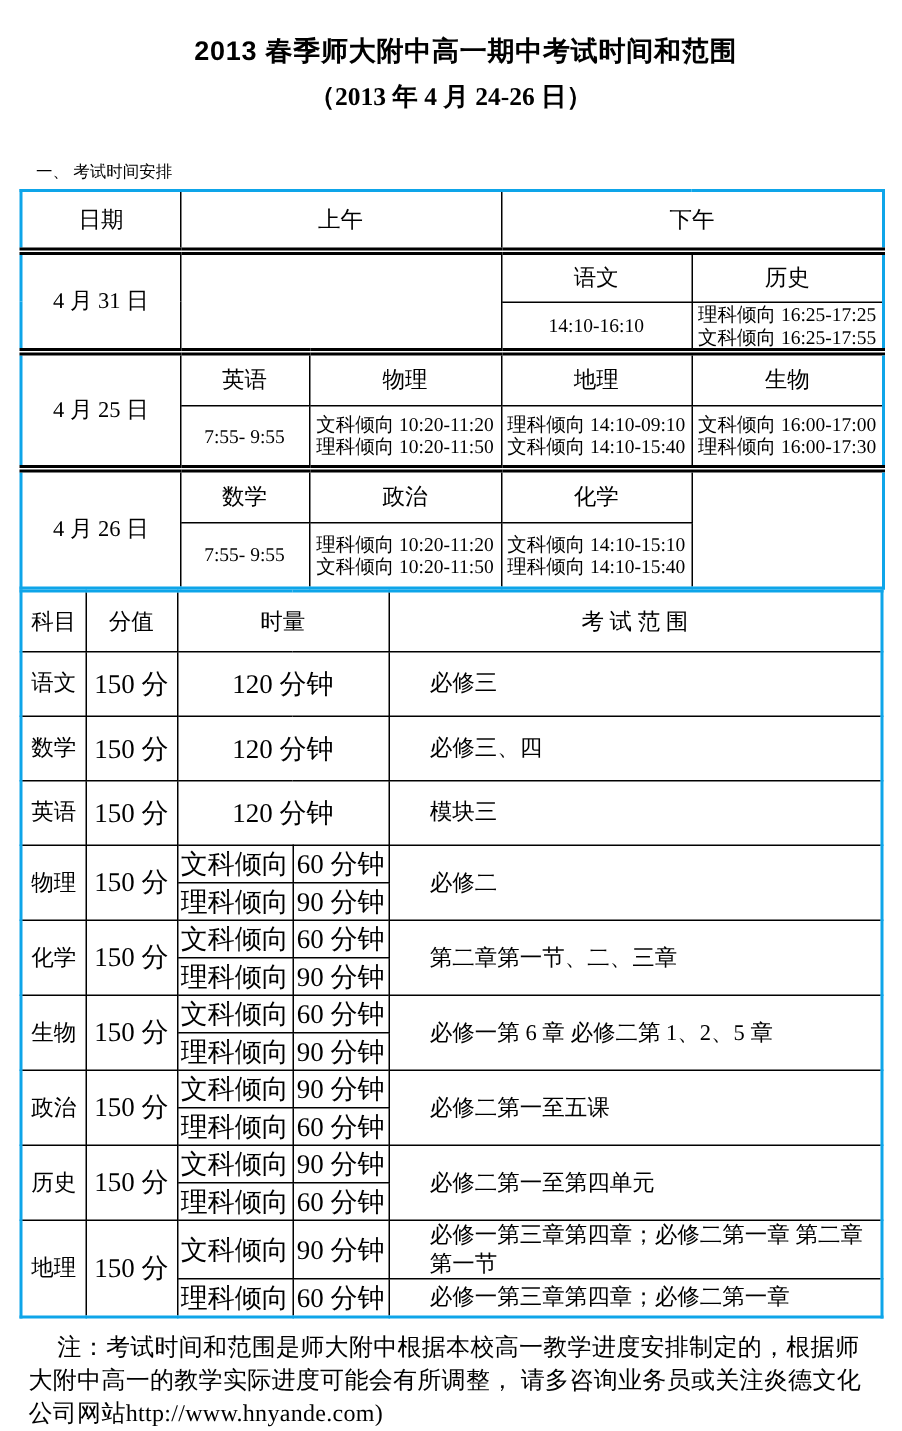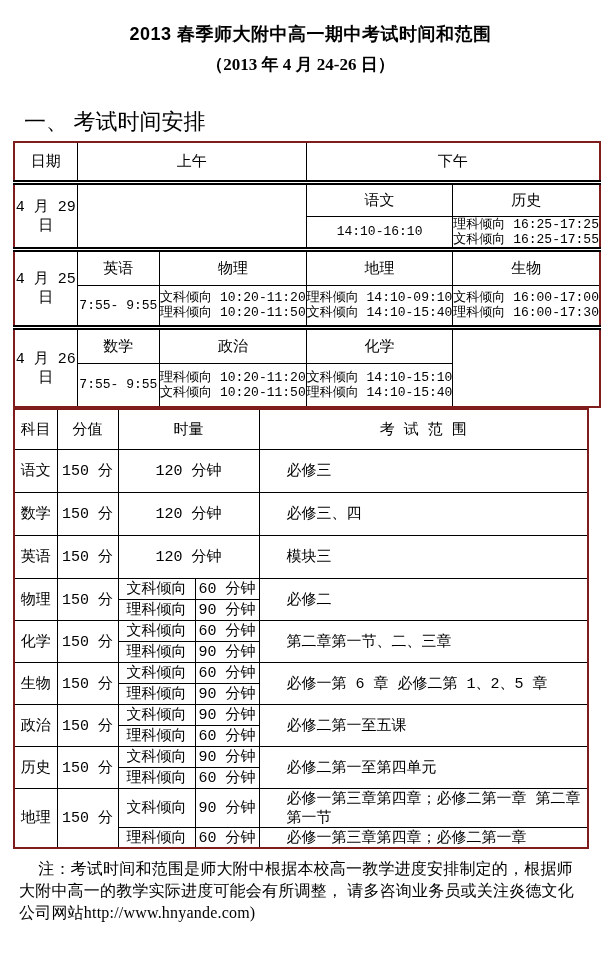--- a/index.html
+++ b/index.html
@@ -9,28 +9,28 @@
     font-family:"Liberation Serif", serif;
     color:#000; overflow:hidden;
   }
   .doc-title {
     font-family:"Liberation Sans", "DejaVu Sans", sans-serif;
     font-weight:bold; font-size:18px; text-align:center; padding-top:22px;
     letter-spacing:0.5px;
     padding-left:20px;
   }
   .doc-subtitle { font-size:17px; text-align:center; margin-top:7px;font-weight:bold; }
-  .section-heading { font-size:22px; margin:31px 0 4px 24px; }
+  .section-heading { font-size:11px; margin:31px 0 4px 24px; }
   .section-heading.second { margin:6px 0 3px 24px; }
-  table { border-collapse:collapse; table-layout:fixed; margin-left:13px; border:2px solid #7f1d1d;font-family:Liberation Mono, monospace; }
+  table { border-collapse:collapse; table-layout:fixed; margin-left:13px; border:2px solid #0ea5e9; }
   td { border:1px solid #000; text-align:center; vertical-align:middle; font-size:15px; overflow:hidden; padding:0; }
   tr.dbl td, tr.dbl th { border-top:5px double #000; }
   .time { font-size:13px; line-height:15px; white-space:nowrap; }
   .time span { display:block; }
-  .t2 td.sub { font-size:15px; }
+  .t2 td.sub { font-size:18px; }
   .scope { text-align:left; padding-left:27px; font-size:15px; }
   .note {
     font-size:16px; line-height:22px; margin:9px 16px 0 19px;
     text-indent:1.2em; letter-spacing:0.2px;
   }
 </style>
 </head>
 <body>
 
 <div>
@@ -49,21 +49,21 @@
         <col style="width:128px">
     </colgroup>
     <tbody>
       <tr style="height:40px">
         <td>日期</td>
         <td colspan="2">上午</td>
         <td colspan="2">下午</td>
       </tr>
 
       <tr class="dbl" style="height:34px">
-        <td rowspan="2">4 月 29 日</td>
+        <td rowspan="2">4 月 31 日</td>
         <td colspan="2" rowspan="2"></td>
         <td>语文</td>
         <td>历史</td>
       </tr>
       <tr style="height:33px">
         <td class="time">14:10-16:10</td>
         <td class="time">
           <span>理科倾向 16:25-17:25</span>
           <span>文科倾向 16:25-17:55</span>
         </td>

